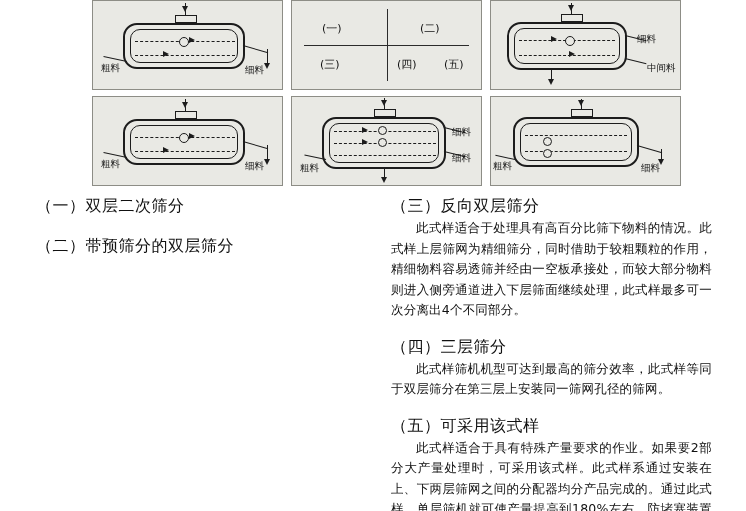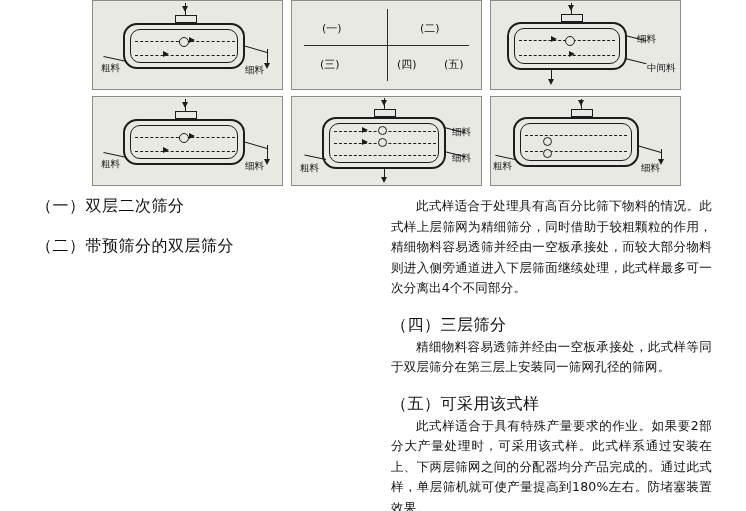--- a/index.html
+++ b/index.html
@@ -327,23 +327,24 @@
 
     <div class="col">
       <h3 class="sec-title">（一）双层二次筛分</h3>
 
       <div class="spacer-18"></div>
 
       <h3 class="sec-title">（二）带预筛分的双层筛分</h3>
     </div>
 
     <div class="col">
+      <h3 class="sec-title">（三）反向双层筛分</h3>
       <p class="sec-body">此式样适合于处理具有高百分比筛下物料的情况。此式样上层筛网为精细筛分，同时借助于较粗颗粒的作用，精细物料容易透筛并经由一空板承接处，而较大部分物料则进入侧旁通道进入下层筛面继续处理，此式样最多可一次分离出4个不同部分。</p>
 
       <h3 class="sec-title">（四）三层筛分</h3>
-      <p class="sec-body">精细物料容易透筛并经由一空板承接处，此式样等同于双层筛分在第三层上安装同一筛网孔径的筛网。</p>
+      <p class="sec-body">此式样筛机机型可达到最高的筛分效率，此式样等同于双层筛分在第三层上安装同一筛网孔径的筛网。</p>
 
       <h3 class="sec-title">（五）可采用该式样</h3>
       <p class="sec-body last">此式样适合于具有特殊产量要求的作业。如果要2部分大产量处理时，可采用该式样。此式样系通过安装在上、下两层筛网之间的分配器均分产品完成的。通过此式样，单层筛机就可使产量提高到180%左右。防堵塞装置效果。</p>
     </div>
   </div>
 
 </div>
 
 </body></html>

